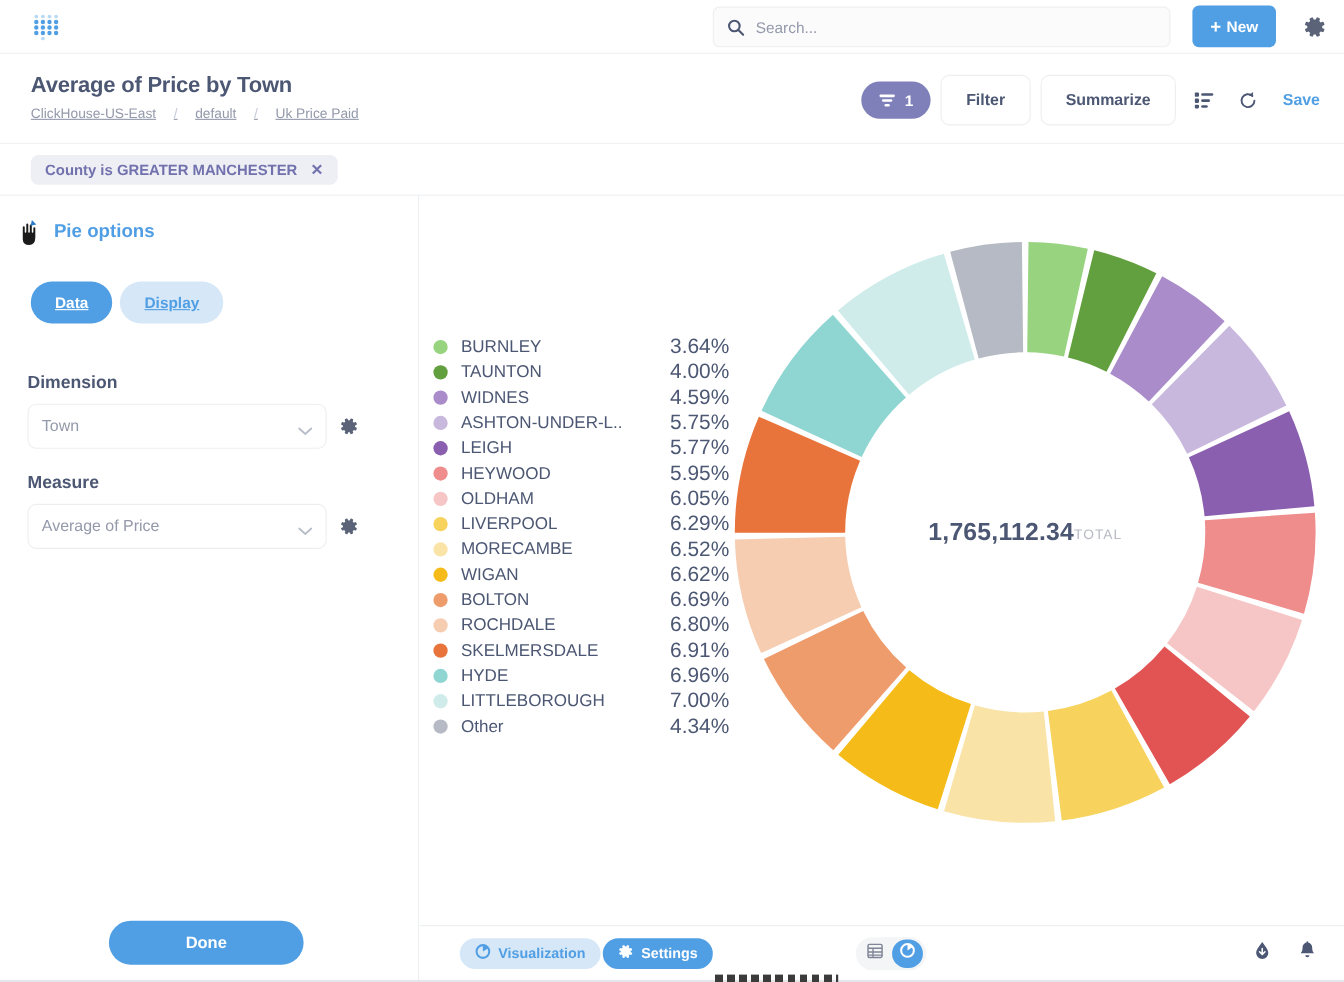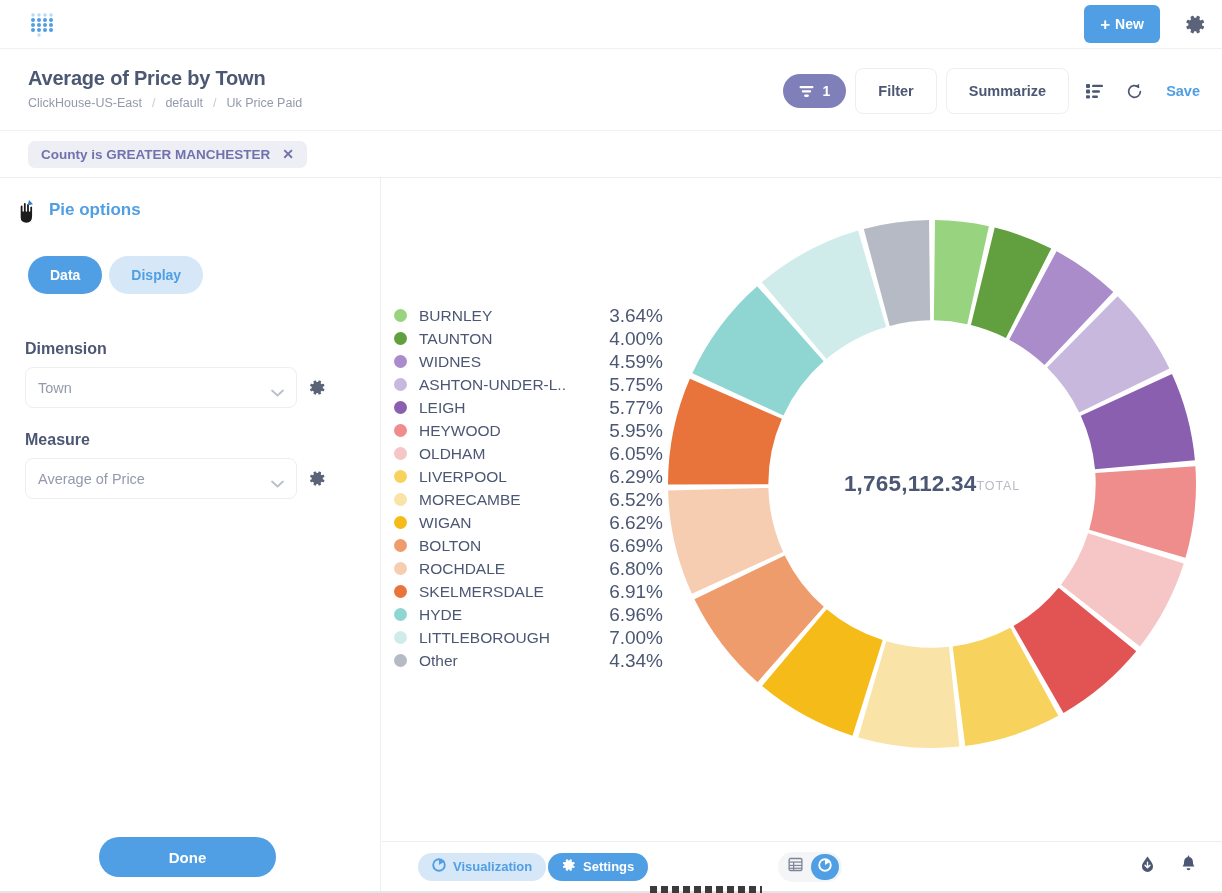--- a/index.html
+++ b/index.html
@@ -50,21 +50,21 @@
     position: absolute; left: 0; top: 49px; width: 1222px; height: 81px;
     background: #fff;
     padding-left: 24px;
   }
   .qtitle {
     position: absolute; left: 28px; top: 18px;
     font-size: 20px; font-weight: bold; color: #4c5773; letter-spacing: -.2px;
   }
   .breadcrumb {
     position: absolute; left: 28px; top: 47px;
-    font-size: 12.5px; color: #949aab; display: flex; gap: 10px; align-items: center;
+    font-size: 12.5px; color: #949aab; display: flex; gap: 16px; align-items: center; text-decoration: underline;
   }
   .bc-sep { color: #c6cbd6; }
   .bc-link { cursor: pointer; }
 
   .hdr-actions {
     position: absolute; right: 22px; top: 19px; height: 46px;
     display: flex; align-items: center; gap: 9px;
   }
   .filter-count {
     height: 34px; min-width: 63px; padding: 0 14px; border-radius: 17px;
@@ -108,20 +108,21 @@
   }
   .cursor-icon { position: absolute; left: 14px; top: 199px; width: 26px; height: 28px; z-index: 30; }
 
   .seg-ctrl {
     position: absolute; left: 28px; top: 78px; display: flex; gap: 7px;
   }
   .seg {
     height: 38px; padding: 0 22px; border-radius: 19px; display: flex;
     align-items: center; justify-content: center; font-size: 14px; font-weight: bold;
     cursor: pointer;
+    text-decoration: underline;
   }
   .seg.on { background: #509ee3; color: #fff; }
   .seg.off { background: #d6e7f8; color: #509ee3; }
 
   .field-label {
     position: absolute; left: 25px; font-size: 16px; font-weight: bold; color: #4c5773;
   }
   .select-row { position: absolute; left: 25px; display: flex; align-items: center; gap: 12px; }
   .select {
     width: 272px; height: 41px; border: 1px solid #eceef0; border-radius: 8px;
@@ -222,20 +223,29 @@
         <g fill="#b7d9f4">
           <circle cx="11" cy="5" r="1.7"></circle>
             <circle cx="17" cy="5" r="1.7"></circle>
           <circle cx="5" cy="5" r="1.7"></circle>
             <circle cx="23" cy="5" r="1.7"></circle>
           <circle cx="11" cy="25" r="1.7"></circle>
         </g>
       </svg>
     </div>
 
+    <div class="search-wrap">
+      <span class="search-icon">
+        <svg viewBox="0 0 16 16" width="16" height="16">
+          <circle cx="6.6" cy="6.6" r="4.8" fill="none" stroke="#4c5773" stroke-width="1.9"></circle>
+          <line x1="10.3" y1="10.3" x2="14.6" y2="14.6" stroke="#4c5773" stroke-width="1.9" stroke-linecap="round"></line>
+        </svg>
+      </span>
+      <input class="search-input" type="text" placeholder="Search..." style="">
+    </div>
 
     <button class="new-btn">
       <span class="plus-icon">+</span>
       <span>New</span>
     </button>
 
     <div class="gear-top">
       <svg viewBox="0 0 22 22" width="21" height="21">
         <path fill="#5a6377" d="M11 7.2a3.8 3.8 0 1 0 0 7.6 3.8 3.8 0 0 0 0-7.6zm0 5.8a2 2 0 1 1 0-4 2 2 0 0 1 0 4z"></path>
         <path fill="#5a6377" d="M19.4 12.6l-1.6-.6c.1-.6.1-1.3 0-2l1.6-.6a.9.9 0 0 0 .5-1.2l-.7-1.6a.9.9 0 0 0-1.2-.5l-1.6.7a8 8 0 0 0-1.4-1.4l.6-1.6a.9.9 0 0 0-.5-1.2l-1.6-.7a.9.9 0 0 0-1.2.5l-.6 1.6a8 8 0 0 0-2 0l-.6-1.6a.9.9 0 0 0-1.2-.5l-1.6.7a.9.9 0 0 0-.5 1.2l.6 1.6c-.5.4-1 .9-1.4 1.4l-1.6-.7a.9.9 0 0 0-1.2.5l-.7 1.6a.9.9 0 0 0 .5 1.2l1.6.6c-.1.7-.1 1.4 0 2l-1.6.6a.9.9 0 0 0-.5 1.2l.7 1.6a.9.9 0 0 0 1.2.5l1.6-.6c.4.5.9 1 1.4 1.4l-.6 1.6a.9.9 0 0 0 .5 1.2l1.6.7a.9.9 0 0 0 1.2-.5l.6-1.6c.7.1 1.3.1 2 0l.6 1.6a.9.9 0 0 0 1.2.5l1.6-.7a.9.9 0 0 0 .5-1.2l-.6-1.6c.5-.4 1-.9 1.4-1.4l1.6.6a.9.9 0 0 0 1.2-.5l.7-1.6a.9.9 0 0 0-.5-1.2z"></path>

